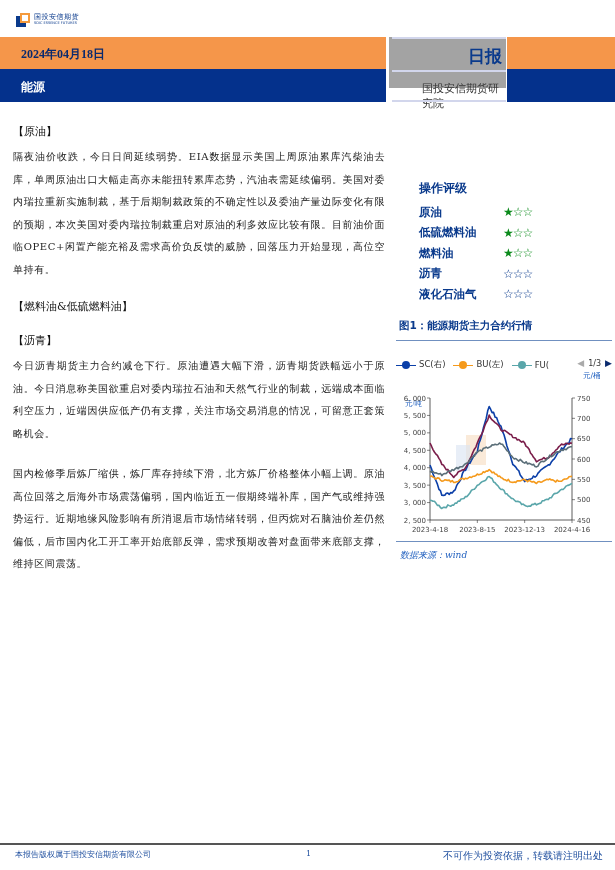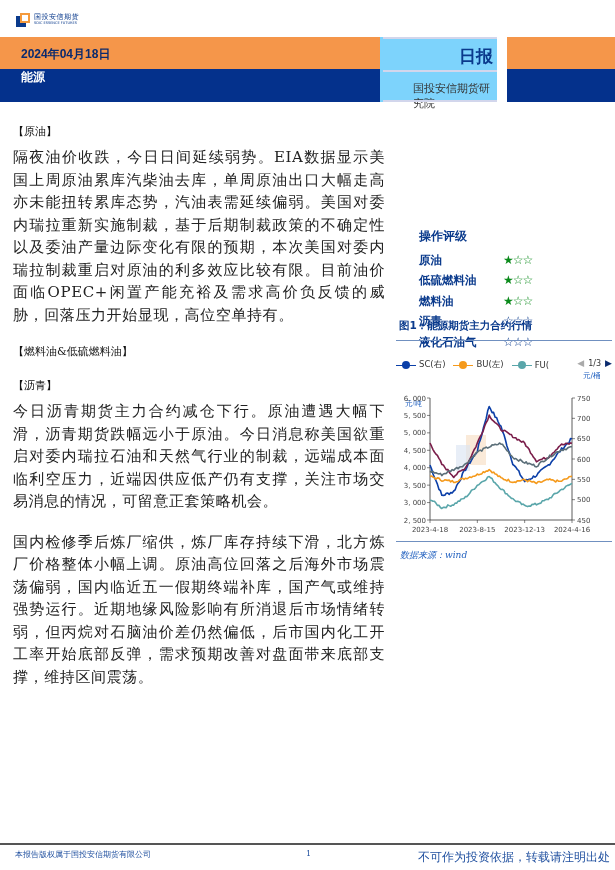--- a/index.html
+++ b/index.html
@@ -12,34 +12,34 @@
   .logo-mark .orange { position: absolute; left: 4px; top: 0; width: 10px; height: 10px; border: 2px solid #f59a3c; background: #fff; }
   .logo-text { display: flex; flex-direction: column; line-height: 1; }
   .logo-cn { font-family: "DejaVu Sans", sans-serif; font-size: 7px; color: #0a3a8c; letter-spacing: 0.5px; }
   .logo-en { font-family: "DejaVu Sans", sans-serif; font-size: 3.5px; color: #0a3a8c; margin-top: 1px; }
 
   .band-orange { position: absolute; top: 37px; height: 32px; background: #f5964a; }
   .band-blue { position: absolute; top: 69px; height: 33px; background: #04318c; }
   .band-left { left: 0; width: 386px; }
   .band-right { left: 507px; width: 108px; }
 
-  .date { position: absolute; left: 21px; top: 46px; font-family: Liberation Sans, sans-serif; font-size: 12px; font-weight: bold; color: #0a2a6e; }
-  .sector { position: absolute; left: 21px; top: 69px; font-family: "DejaVu Sans", sans-serif; font-size: 12px; font-weight: bold; color: #ffffff; }
-
-  .title-box { position: absolute; left: 380px; top: 37px; width: 117px; height: 65px; background: #7dd3fc; }
+  .date { position: absolute; left: 21px; top: 46px; font-family: Liberation Serif, serif; font-size: 12px; font-weight: bold; color: #0a2a6e; }
+  .sector { position: absolute; left: 21px; top: 79px; font-family: "DejaVu Sans", sans-serif; font-size: 12px; font-weight: bold; color: #ffffff; }
+
+  .title-box { position: absolute; left: 389px; top: 37px; width: 117px; height: 51px; background: #a3a3a3; }
   .title-box .rule { position: absolute; left: 3px; right: 0; height: 2px; background: #d2d6ec; }
   .report-type { position: absolute; right: 4px; top: 8px; font-family: "DejaVu Sans", sans-serif; font-weight: bold; font-size: 17px; color: #0a3a8c; }
   .institute { position: absolute; right: 4px; top: 44px; font-family: "DejaVu Sans", sans-serif; font-size: 11px; color: #333; padding-left: 33px; }
 
   .content { position: absolute; left: 13px; top: 124px; width: 372px; }
   .sec-title { font-size: 11px; line-height: 16px; margin-bottom: 6px; color: #111; }
-  .para { font-size: 15px; line-height: 22.5px; letter-spacing: 0.6px; text-align: justify; color: #222; }
+  .para { font-size: 10px; line-height: 22.5px; letter-spacing: 0.6px; text-align: justify; color: #222; }
   .section { margin-bottom: 18px; }
 
-  .rating { position: absolute; left: 419px; top: 180px; width: 180px; font-family: Liberation Serif, serif; margin-top: 48px; }
+  .rating { position: absolute; left: 419px; top: 180px; width: 180px; font-family: Liberation Sans, sans-serif; }
   .rating-title { font-size: 12px; font-weight: bold; color: #0a3a8c; height: 22px; line-height: 16px; }
   .rating-row { display: flex; height: 20.5px; align-items: center; }
   .rating-label { width: 84px; font-size: 11.5px; font-weight: bold; color: #0a3a8c; }
   .stars { font-size: 12px; letter-spacing: -1px; }
   .star-empty-g { color: #0b8a1b; }
   .star-empty-b { color: #0a3a8c; }
 
   .fig-title { position: absolute; left: 399px; top: 319px; font-family: "DejaVu Sans", sans-serif; font-size: 10.5px; font-weight: bold; color: #0a3a8c; }
   .fig-rule-top { position: absolute; left: 396px; top: 340px; width: 216px; height: 1px; background: #7090c0; }
   .fig-rule-bottom { position: absolute; left: 396px; top: 541px; width: 216px; height: 1px; background: #7090c0; }
@@ -57,21 +57,21 @@
 
   .chart { position: absolute; left: 396px; top: 390px; width: 218px; height: 150px; }
   .chart svg { display: block; }
   .chart text { font-family: "DejaVu Sans", sans-serif; font-size: 7px; fill: #444; }
 
   .source { position: absolute; left: 400px; top: 549px; font-family: "DejaVu Serif", serif; font-style: italic; font-size: 9px; color: #1f5fbf; }
 
   .footer-rule { position: absolute; left: 0; top: 843px; width: 615px; height: 2px; background: #555; }
   .footer-left { position: absolute; left: 15px; top: 849px; font-size: 8px; color: #1f4f9f; }
   .footer-page { position: absolute; left: 306px; top: 849px; font-size: 8px; color: #1f4f9f; }
-  .footer-right { position: absolute; right: 5px; top: 849px; font-size: 12px; color: #1f4f9f; }
+  .footer-right { position: absolute; right: 12px; top: 849px; font-size: 10px; color: #1f4f9f; }
 </style>
 </head>
 <body>
 
 <div class="logo">
   <div class="logo-mark">
     <div class="blue"></div>
       <div class="orange"></div>
   </div>
   <div class="logo-text">

